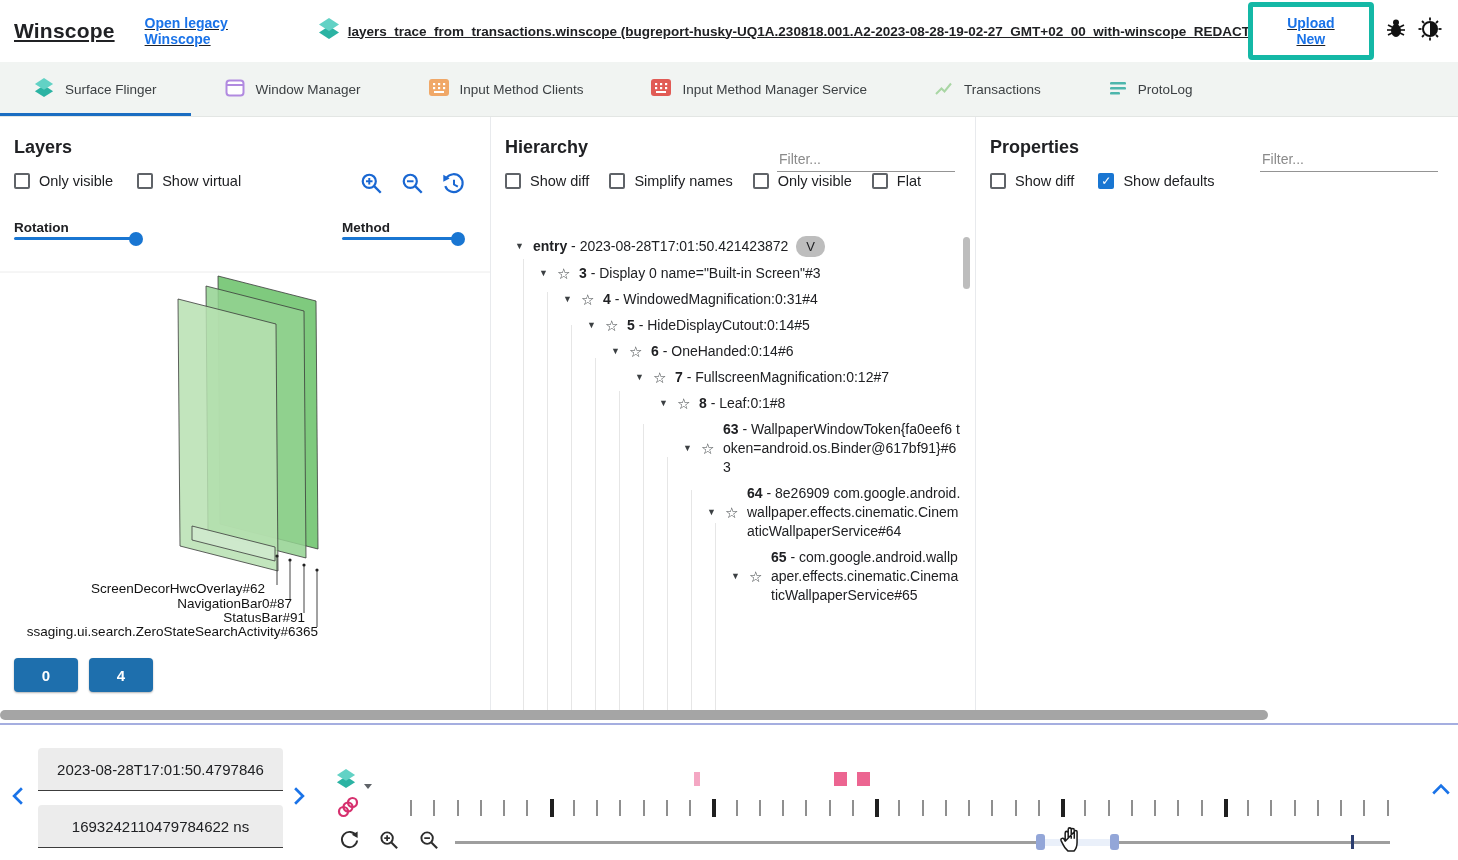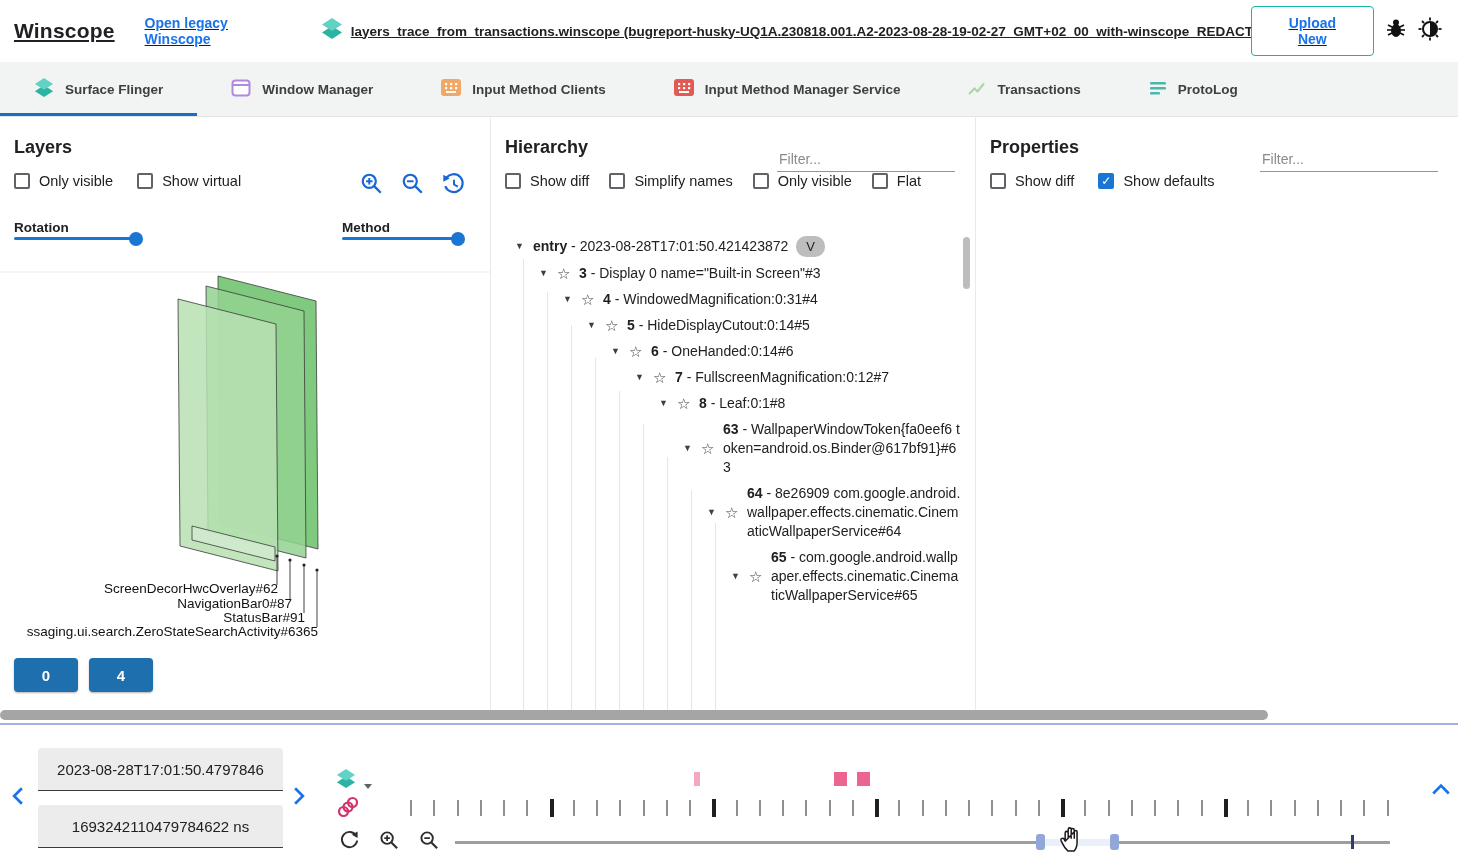--- a/index.html
+++ b/index.html
@@ -8,26 +8,26 @@
   .abs { position:absolute; }
 
   
   #header { position:absolute; left:0; top:0; width:1458px; height:62px; background:#fff;
     display:flex; align-items:center;text-decoration:underline; }
   #app-title { font-size:21px; font-weight:bold; margin-left:14px; letter-spacing:.2px; }
   #legacy-link { margin-left:30px; color:#1a73e8; font-weight:bold; font-size:14px; cursor:pointer; }
   #file-display { margin-left:38px; display:flex; align-items:center; gap:8px; max-width:930px; }
   #file-name { font-size:13.5px; font-weight:600; white-space:nowrap; }
   #header-right { margin-left:auto; display:flex; align-items:center; gap:10px; padding-right:16px; }
-  #upload-btn { background:#fff; border:1px solid #14b8a6; border-radius:4px; color:#1a73e8;
+  #upload-btn { background:#fff; border:5px solid #14b8a6; border-radius:4px; color:#1a73e8;
     font-weight:bold; font-size:14px; padding:8px 31px; cursor:pointer; }
 
   
   #tabbar { position:absolute; left:0; top:62px; width:1458px; height:55px; background:#f1f4f2;
-    border-bottom:1px solid #e3e6e4; display:flex; overflow:hidden; white-space:nowrap;font-weight:bold; }
+    border-bottom:1px solid #e3e6e4; display:flex; overflow:hidden; white-space:nowrap; }
   .tab { display:flex; align-items:center; gap:11px; padding:0 34px; font-size:13.5px; color:#3c4043;
     position:relative; flex:0 0 auto; cursor:pointer; }
   .tab.active::after { content:""; position:absolute; left:0; right:0; bottom:0; height:3px; background:#1a6dc2; }
 
   
   #main { position:absolute; left:0; top:117px; width:1458px; height:593px; background:#fff; }
   .panel { position:absolute; top:0; height:593px; background:#fff; }
   #layers-panel { left:0; width:490px; }
   #hierarchy-panel { left:490px; width:485px; border-left:1px solid #e8eaed; }
   #properties-panel { left:975px; width:483px; border-left:1px solid #e8eaed; }
@@ -279,21 +279,21 @@
         <line x1="304" y1="305" x2="304" y2="353"></line>
         <line x1="317" y1="310" x2="317" y2="367"></line>
       </g>
       <g fill="#222">
         <circle cx="277" cy="296" r="1.6"></circle>
           <circle cx="290" cy="300" r="1.6"></circle>
         <circle cx="304" cy="305" r="1.6"></circle>
           <circle cx="317" cy="310" r="1.6"></circle>
       </g>
     </svg>
-    <div class="layer-label" style="right:212px; top:464px;">ScreenDecorHwcOverlay#62</div>
+    <div class="layer-label" style="right:225px; top:464px;">ScreenDecorHwcOverlay#62</div>
     <div class="layer-label" style="right:198px; top:479px;">NavigationBar0#87</div>
     <div class="layer-label" style="right:185px; top:493px;">StatusBar#91</div>
     <div class="layer-label" style="right:172px; top:507px;">ssaging.ui.search.ZeroStateSearchActivity#6365</div>
 
     <button class="idx-btn" style="left:14px;">0</button>
     <button class="idx-btn" style="left:89px;">4</button>
   </div>
 
   <div id="hierarchy-panel" class="panel">
     <div class="panel-title">Hierarchy</div>

